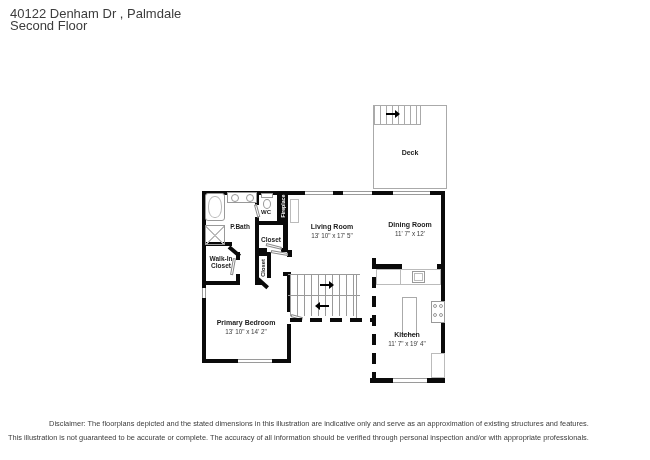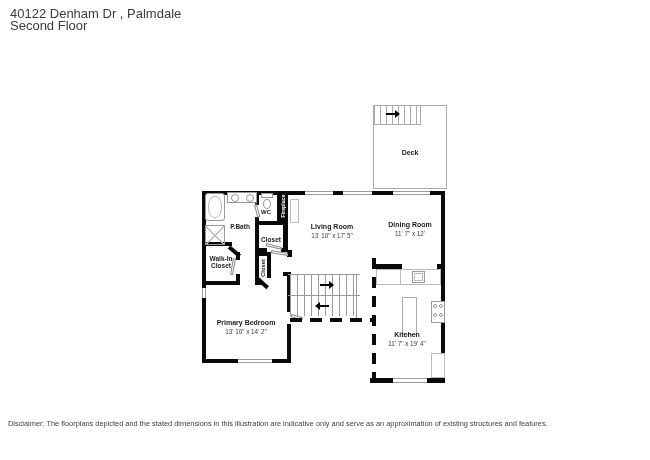--- a/index.html
+++ b/index.html
@@ -148,15 +148,16 @@
   <div class="dim" style="left:410px;top:233px;">11' 7" x 12'</div>
 
   <div class="lbl" style="left:246px;top:322px;">Primary Bedroom</div>
   <div class="dim" style="left:246px;top:331px;">13' 10" x 14' 2"</div>
 
   <div class="lbl" style="left:407px;top:334px;">Kitchen</div>
   <div class="dim" style="left:407px;top:343px;">11' 7" x 19' 4"</div>
 
   <div class="ftr">
     <div>Disclaimer: The floorplans depicted and the stated dimensions in this illustration are indicative only and serve as an approximation of existing structures and features.</div>
+    <div>This illustration is not guaranteed to be accurate or complete. The accuracy of all information should be verified through personal inspection and/or with appropriate professionals.</div>
   </div>
 
 </div>
 
 </body></html>

